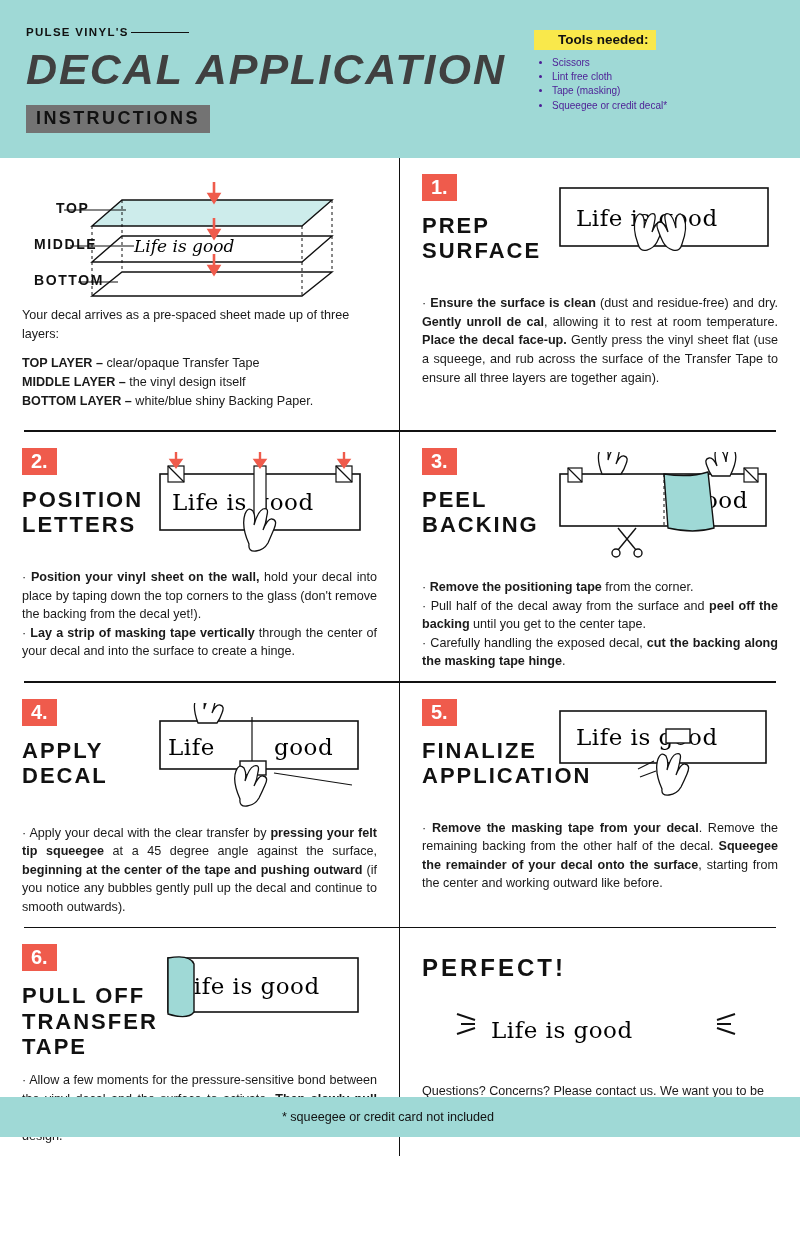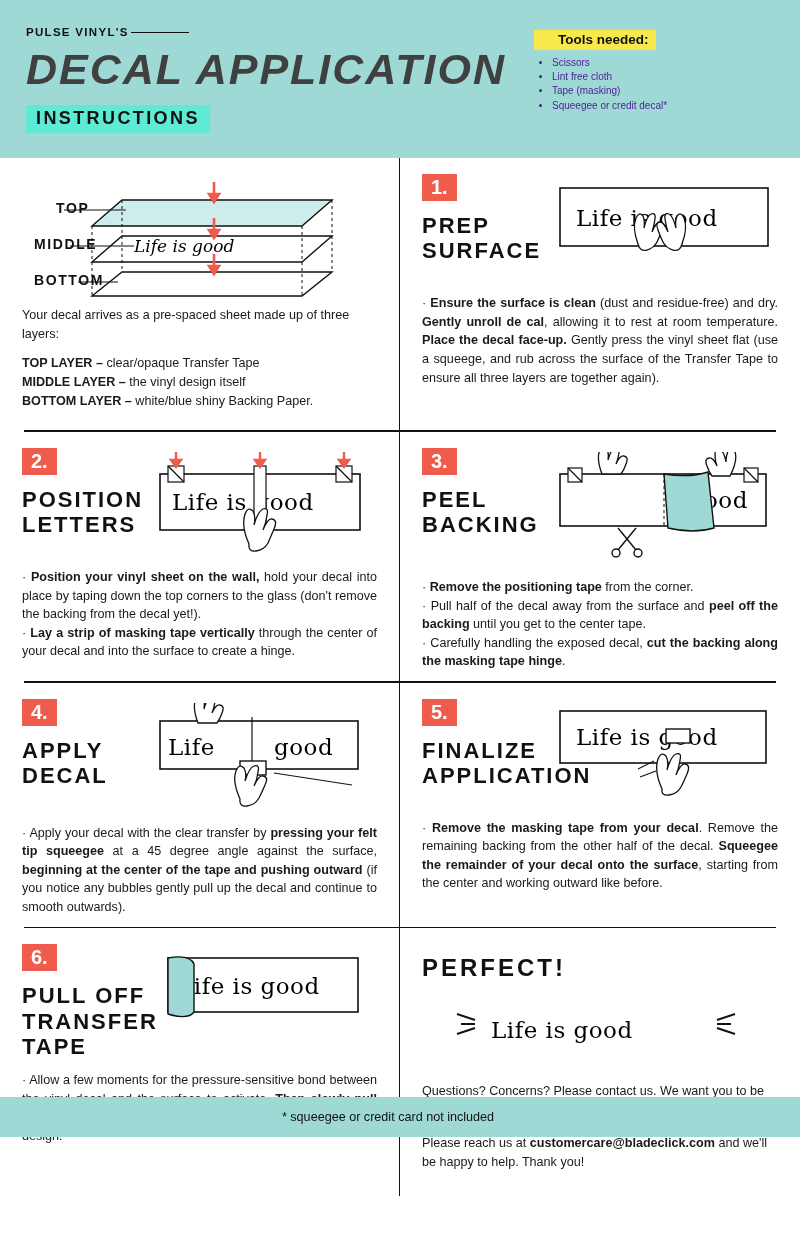--- a/index.html
+++ b/index.html
@@ -40,21 +40,21 @@
     font-weight:700;
     letter-spacing:2.0px;
     line-height:1;
     margin:8px 0 0 0;
     color:#404040;
     font-style:italic;
   }
   .subtitle-wrap { margin-top:14px; }
   .subtitle {
     display:inline-block;
-    background:#5eead4;
+    background:#737373;
     padding:3px 10px 4px 10px;
     font-size:18px;
     font-weight:700;
     letter-spacing:2.4px;
     color:#111;
   }
   .tools {
     position:absolute;
     right:26px; top:30px;
     width:240px;
@@ -461,21 +461,20 @@
               <line x1="22" y1="34" x2="40" y2="28"></line>
               <line x1="40" y1="24" x2="26" y2="24"></line>
               <line x1="300" y1="14" x2="282" y2="20"></line>
               <line x1="300" y1="34" x2="282" y2="28"></line>
               <line x1="282" y1="24" x2="296" y2="24"></line>
             </g>
           </svg>
         </div>
         <div class="perfect-text">
           <p>Questions? Concerns? Please contact us. We want you to be absolutely delighted with your vinyl decal!</p>
-          <p><span>Please reach us at </span><b>customercare@bladeclick.com</b><span> and we'll be happy to help. Thank you!</span></p>
         </div>
       </div>
     </div>
   </div>
 
   <div class="footer">
     <span>* squeegee or credit card not included</span>
   </div>
 </div>
 

